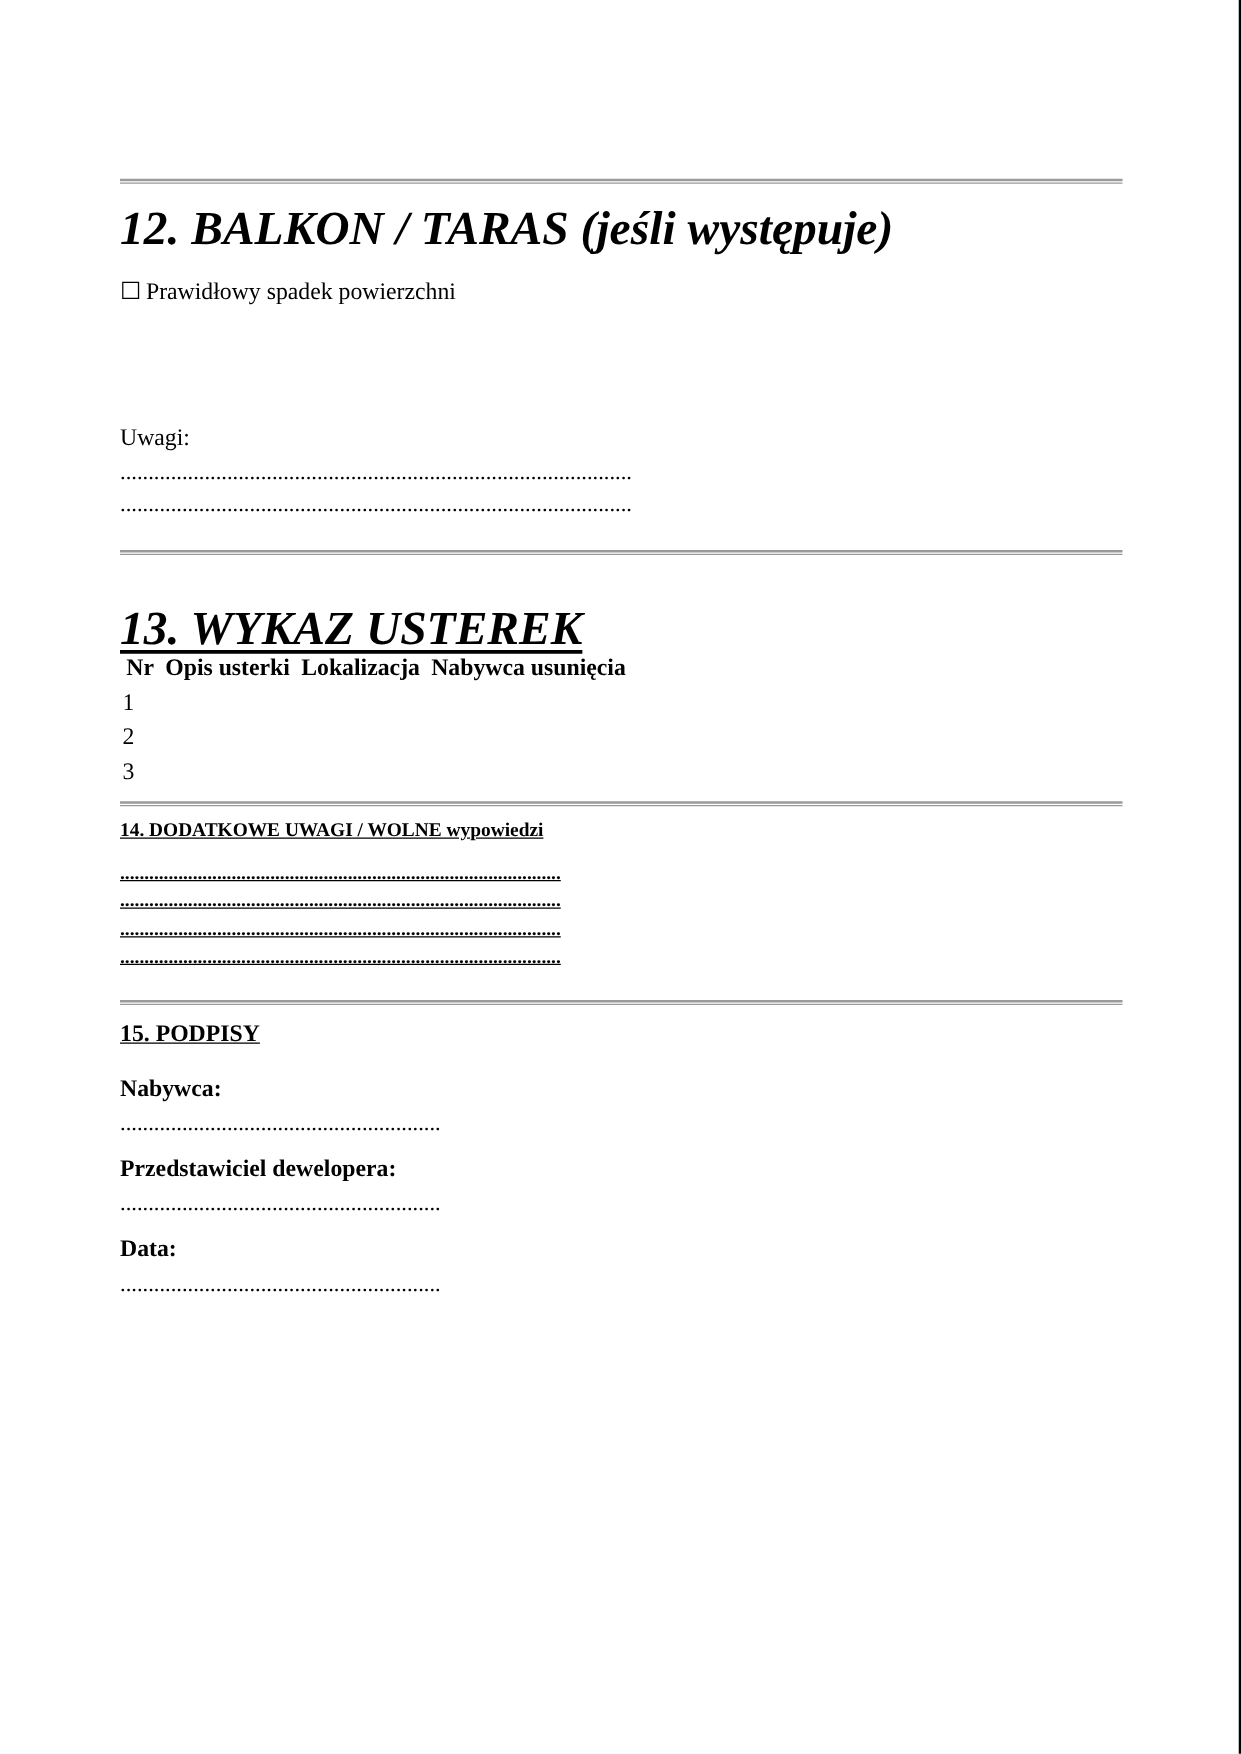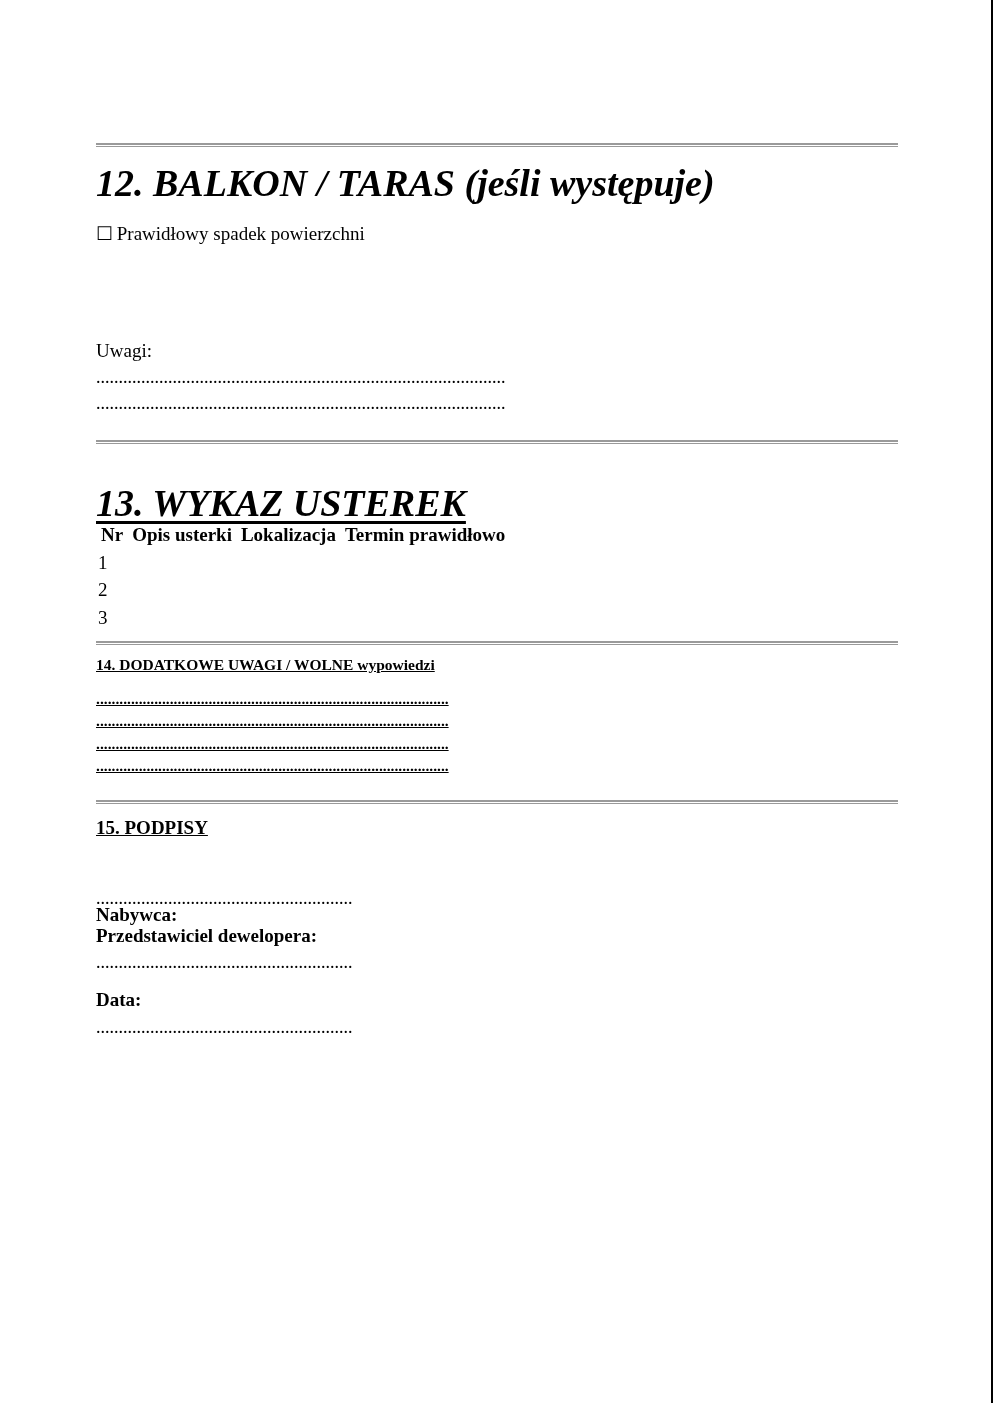--- a/index.html
+++ b/index.html
@@ -46,21 +46,21 @@
 
 <div class="rule" style="top:440px;"></div>
 <div class="abs h-big u" style="top:462px;margin-top:22px;">13. WYKAZ USTEREK</div>
 
 <table class="tbl abs" style="top:520px; left:96px;">
   <thead>
     <tr>
       <th>Nr</th>
       <th>Opis usterki</th>
       <th>Lokalizacja</th>
-      <th>Termin prawidłowo</th>
+      <th>Nabywca usunięcia</th>
     </tr>
   </thead>
   <tbody>
     <tr>
       <td>1</td>
       <td></td>
       <td></td>
       <td></td>
     </tr>
     <tr>
@@ -81,20 +81,20 @@
 <div class="rule" style="top:641px;"></div>
 <div class="abs h-small" style="top:656px;">14. DODATKOWE UWAGI / WOLNE wypowiedzi</div>
 <div class="abs dots-u" style="top:690px;">...........................................................................................</div>
 <div class="abs dots-u" style="top:712px;">...........................................................................................</div>
 <div class="abs dots-u" style="top:735px;">...........................................................................................</div>
 <div class="abs dots-u" style="top:757px;">...........................................................................................</div>
 
 <div class="rule" style="top:800px;"></div>
 <div class="abs h-mid" style="top:817px;">15. PODPISY</div>
 
-<div class="abs lbl" style="top:904px;">Nabywca:</div>
+<div class="abs lbl" style="top:861px;">Nabywca:</div>
 <div class="abs dots" style="top:888px;">.........................................................</div>
 
 <div class="abs lbl" style="top:925px;">Przedstawiciel dewelopera:</div>
 <div class="abs dots" style="top:952px;">.........................................................</div>
 
 <div class="abs lbl" style="top:989px;">Data:</div>
 <div class="abs dots" style="top:1017px;">.........................................................</div>
 
 </body></html>

